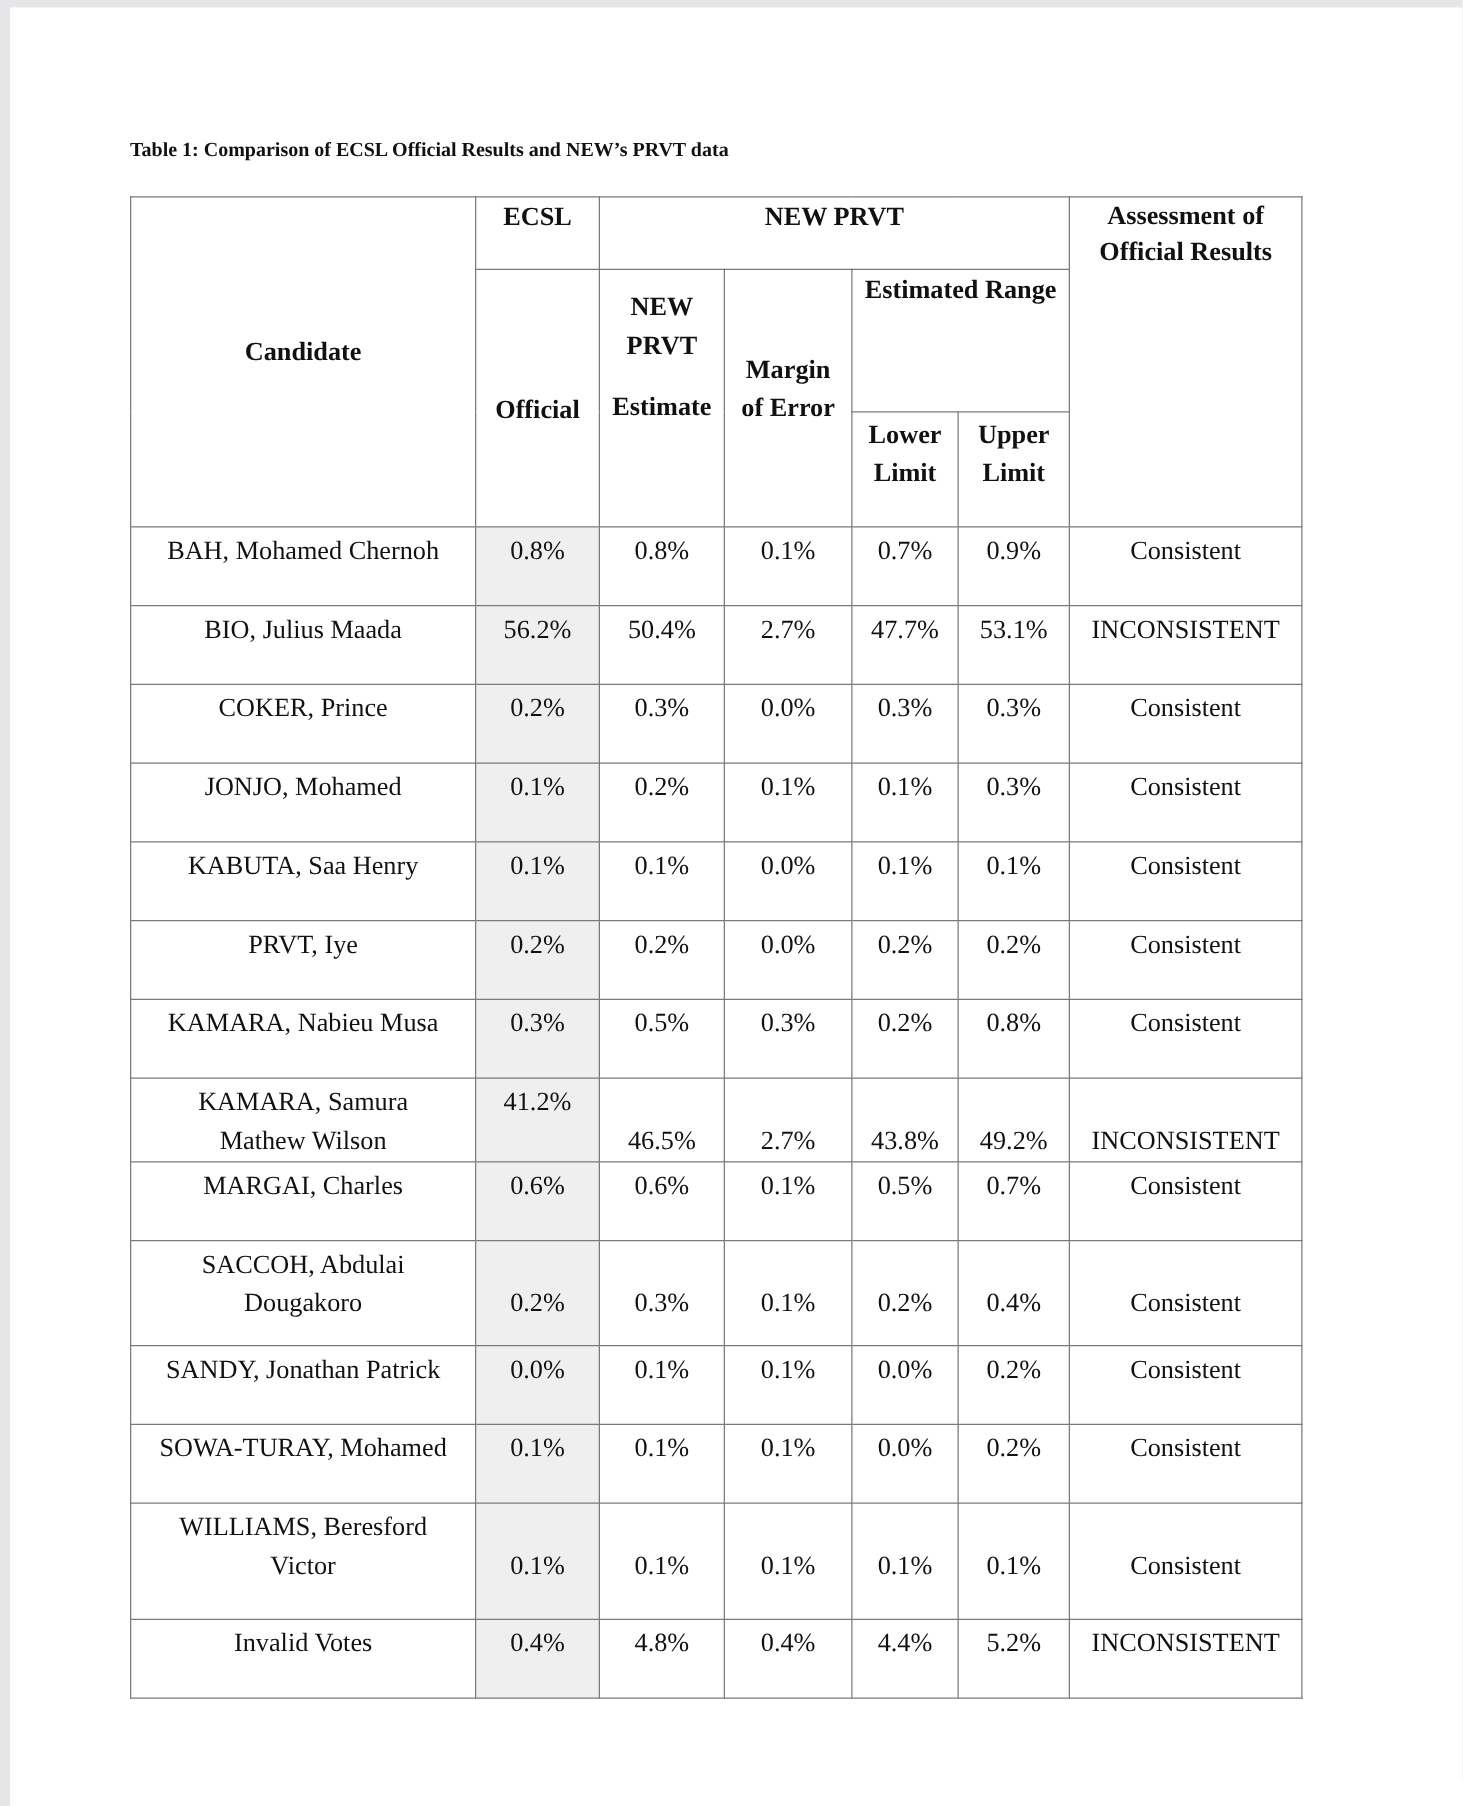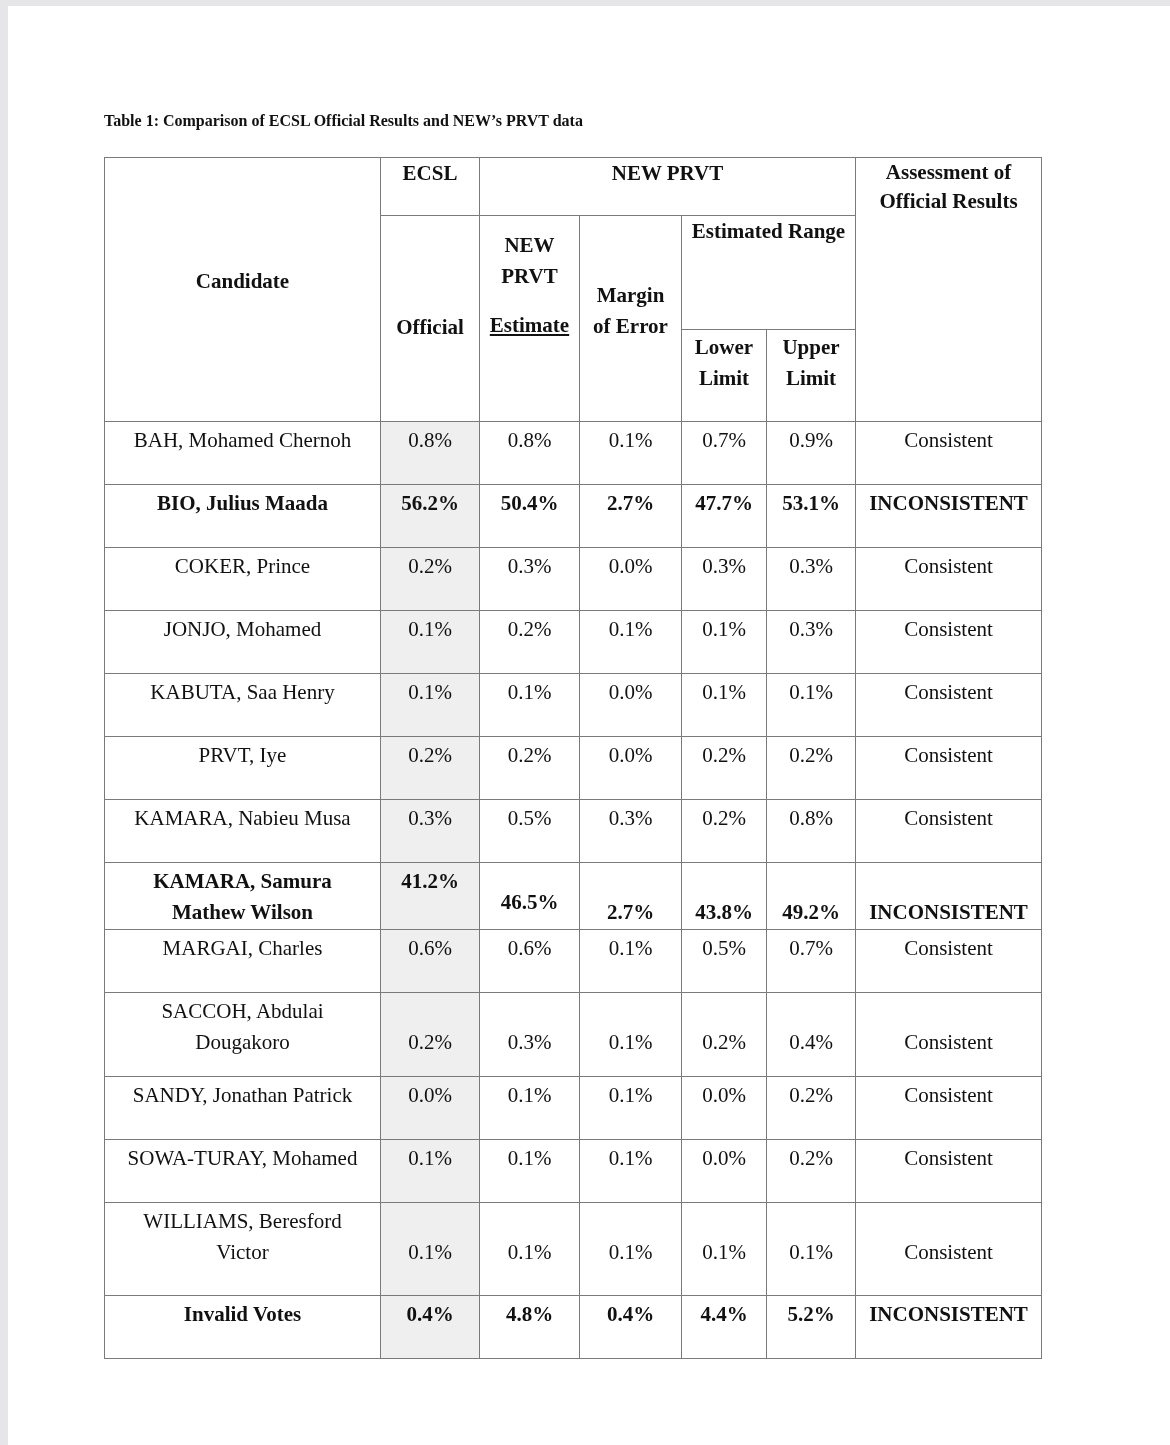--- a/index.html
+++ b/index.html
@@ -7,21 +7,21 @@
          font-family:"Liberation Serif","DejaVu Serif",serif; color:#111; }
   .sheet { position:absolute; left:8px; top:6px; width:1162px; height:1439px; background:#fff; }
   .caption { position:absolute; left:104px; top:112px; font-size:16px; font-weight:bold; white-space:nowrap; }
   table.results { position:absolute; left:104px; top:157px; border-collapse:collapse; table-layout:fixed; }
   table.results td, table.results th { border:1.5px solid #7a7a7a; padding:0; text-align:center; font-size:21px; line-height:31px; }
   table.results th { font-weight:bold; }
   .c-cand { width:276px; } .c-off { width:99px; } .c-est { width:100px; } .c-moe { width:102px; }
   .c-low { width:85px; } .c-up { width:89px; } .c-assess { width:186px; }
   .grp th { vertical-align:top; padding-top:2px; }
   .off-cell { background:#efefef; }
-  tr.bold td { font-weight:bold; }
+  tr.bold td { font-weight:normal; }
   tr.body td { vertical-align:top; padding-top:3px; }
   .h-cand { vertical-align:middle !important; }
   .h-official { vertical-align:bottom; padding-bottom:78px !important; }
   .h-assess { vertical-align:bottom; padding-bottom:25px !important; line-height:29px !important; }
   .h-range { vertical-align:top; height:110px; }
   .h-est { vertical-align:top; padding-top:14px !important; }
   .h-moe { vertical-align:top; padding-top:64px !important; }
 </style>
 </head>
 <body>
@@ -48,21 +48,21 @@
       <th rowspan="3" class="h-assess">
         <div>Assessment of</div>
           <div>Official Results</div>
       </th>
     </tr>
     <tr style="height:114px;">
       <th rowspan="2" class="h-official">Official</th>
       <th rowspan="2" class="h-est">
         <div>NEW</div>
           <div>PRVT</div>
-          <div style="margin-top:18px;text-decoration:underline;">Estimate</div>
+          <div style="margin-top:18px;">Estimate</div>
       </th>
       <th rowspan="2" class="h-moe">
         <div>Margin</div>
           <div>of Error</div>
       </th>
       <th colspan="2" class="h-range">Estimated Range</th>
     </tr>
     <tr style="height:92px;">
       <th style="vertical-align:top;padding-top:2px;">
         <div>Lower</div>
@@ -158,21 +158,21 @@
     <td>0.2%</td>
     <td>0.8%</td>
     <td>Consistent</td>
   </tr>
       <tr class="body bold" style="height: 67px;">
     <td>
           <div>KAMARA, Samura</div>
           <div>Mathew Wilson</div>
         </td>
     <td class="off-cell" style="">41.2%</td>
-    <td style="padding-top: 24px;">46.5%</td>
+    <td style="padding-top: 34px;">46.5%</td>
     <td style="padding-top: 34px;">2.7%</td>
     <td style="padding-top: 34px;">43.8%</td>
     <td style="padding-top: 34px;">49.2%</td>
     <td style="padding-top: 34px;">INCONSISTENT</td>
   </tr>
       <tr class="body" style="height: 63px;">
     <td>
           <div>MARGAI, Charles</div>
           <div></div>
         </td>

